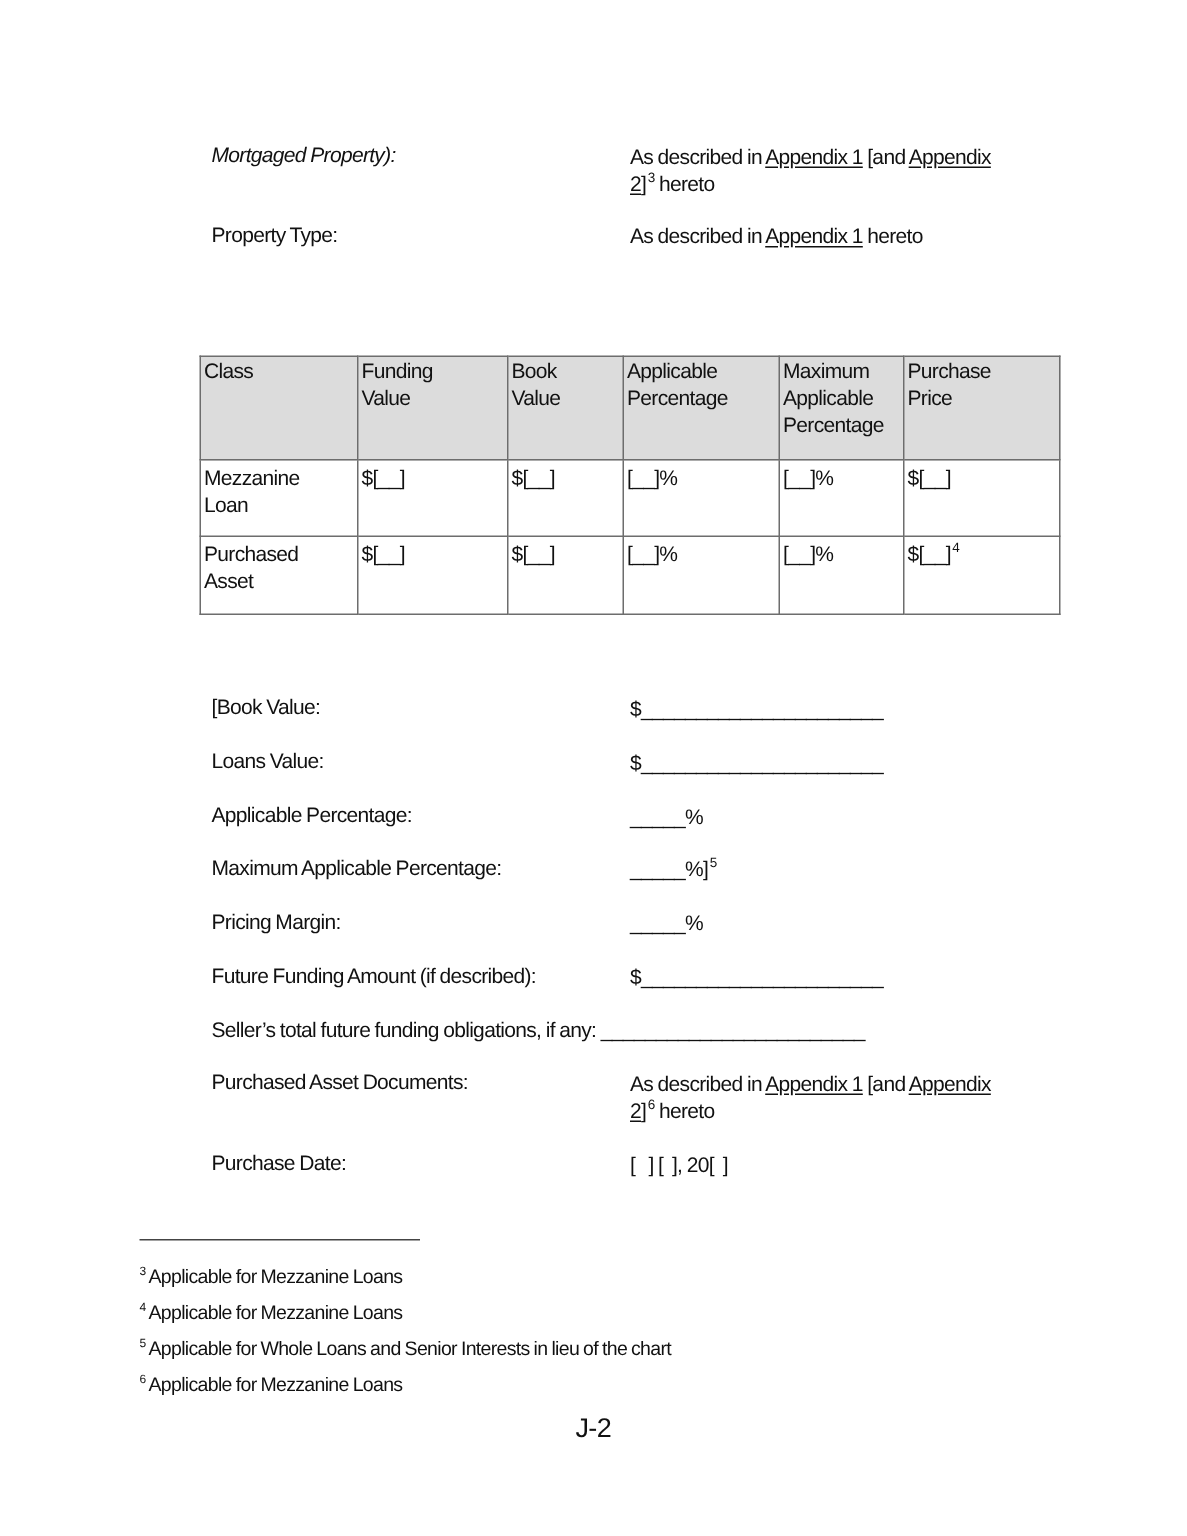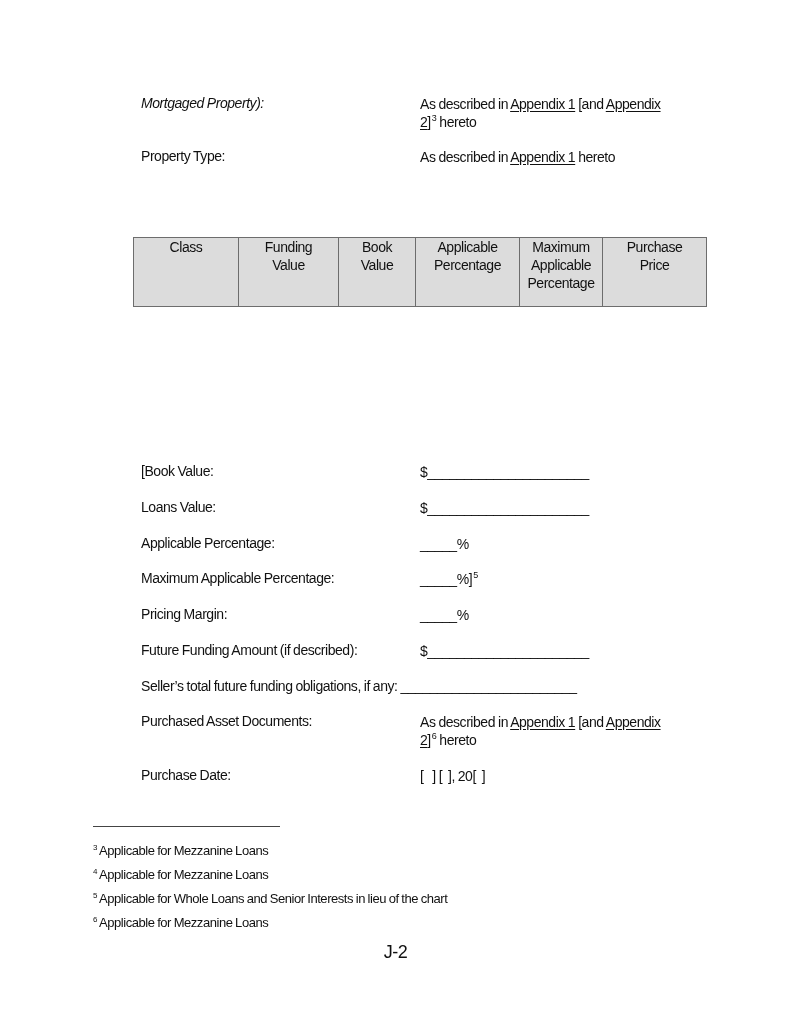--- a/index.html
+++ b/index.html
@@ -27,21 +27,21 @@
     .tbl {
       position: absolute;
       left: 133px;
       top: 237px;
       border-collapse: collapse;
       table-layout: fixed;
       width: 573px;
     }
     .tbl th, .tbl td {
       border: 1px solid #6d6d6d;
-      text-align: center;
+      text-align: left;
       vertical-align: top;
       font-weight: normal;
       line-height: 18px;
       padding: 0 2px;
       font-size: 14px;
     }
     .tbl thead th {
       background: #dcdcdc;
       height: 68px;
       padding-top: 0px;
@@ -124,20 +124,36 @@
         <span>Applicable</span><br>
         <span>Percentage</span>
       </th>
       <th>
         <span>Purchase</span><br>
         <span>Price</span>
       </th>
     </tr>
   </thead>
   <tbody>
+    <tr class="r2">
+      <td><span>Mezzanine</span><br><span>Loan</span></td>
+      <td>$[__]</td>
+      <td>$[__]</td>
+      <td>[__]%</td>
+      <td>[__]%</td>
+      <td><span>$[__]</span></td>
+    </tr>
+    <tr class="r3">
+      <td><span>Purchased</span><br><span>Asset</span></td>
+      <td>$[__]</td>
+      <td>$[__]</td>
+      <td>[__]%</td>
+      <td>[__]%</td>
+      <td><span>$[__]</span><span class="sup">4</span></td>
+    </tr>
   </tbody>
 </table>
 
 <div>
   <div class="row-label" style="top:463px;">[Book Value:</div>
   <div class="row-value" style="top:463px;">$______________________</div>
 </div>
 
 <div>
   <div class="row-label" style="top:499px;">Loans Value:</div>

